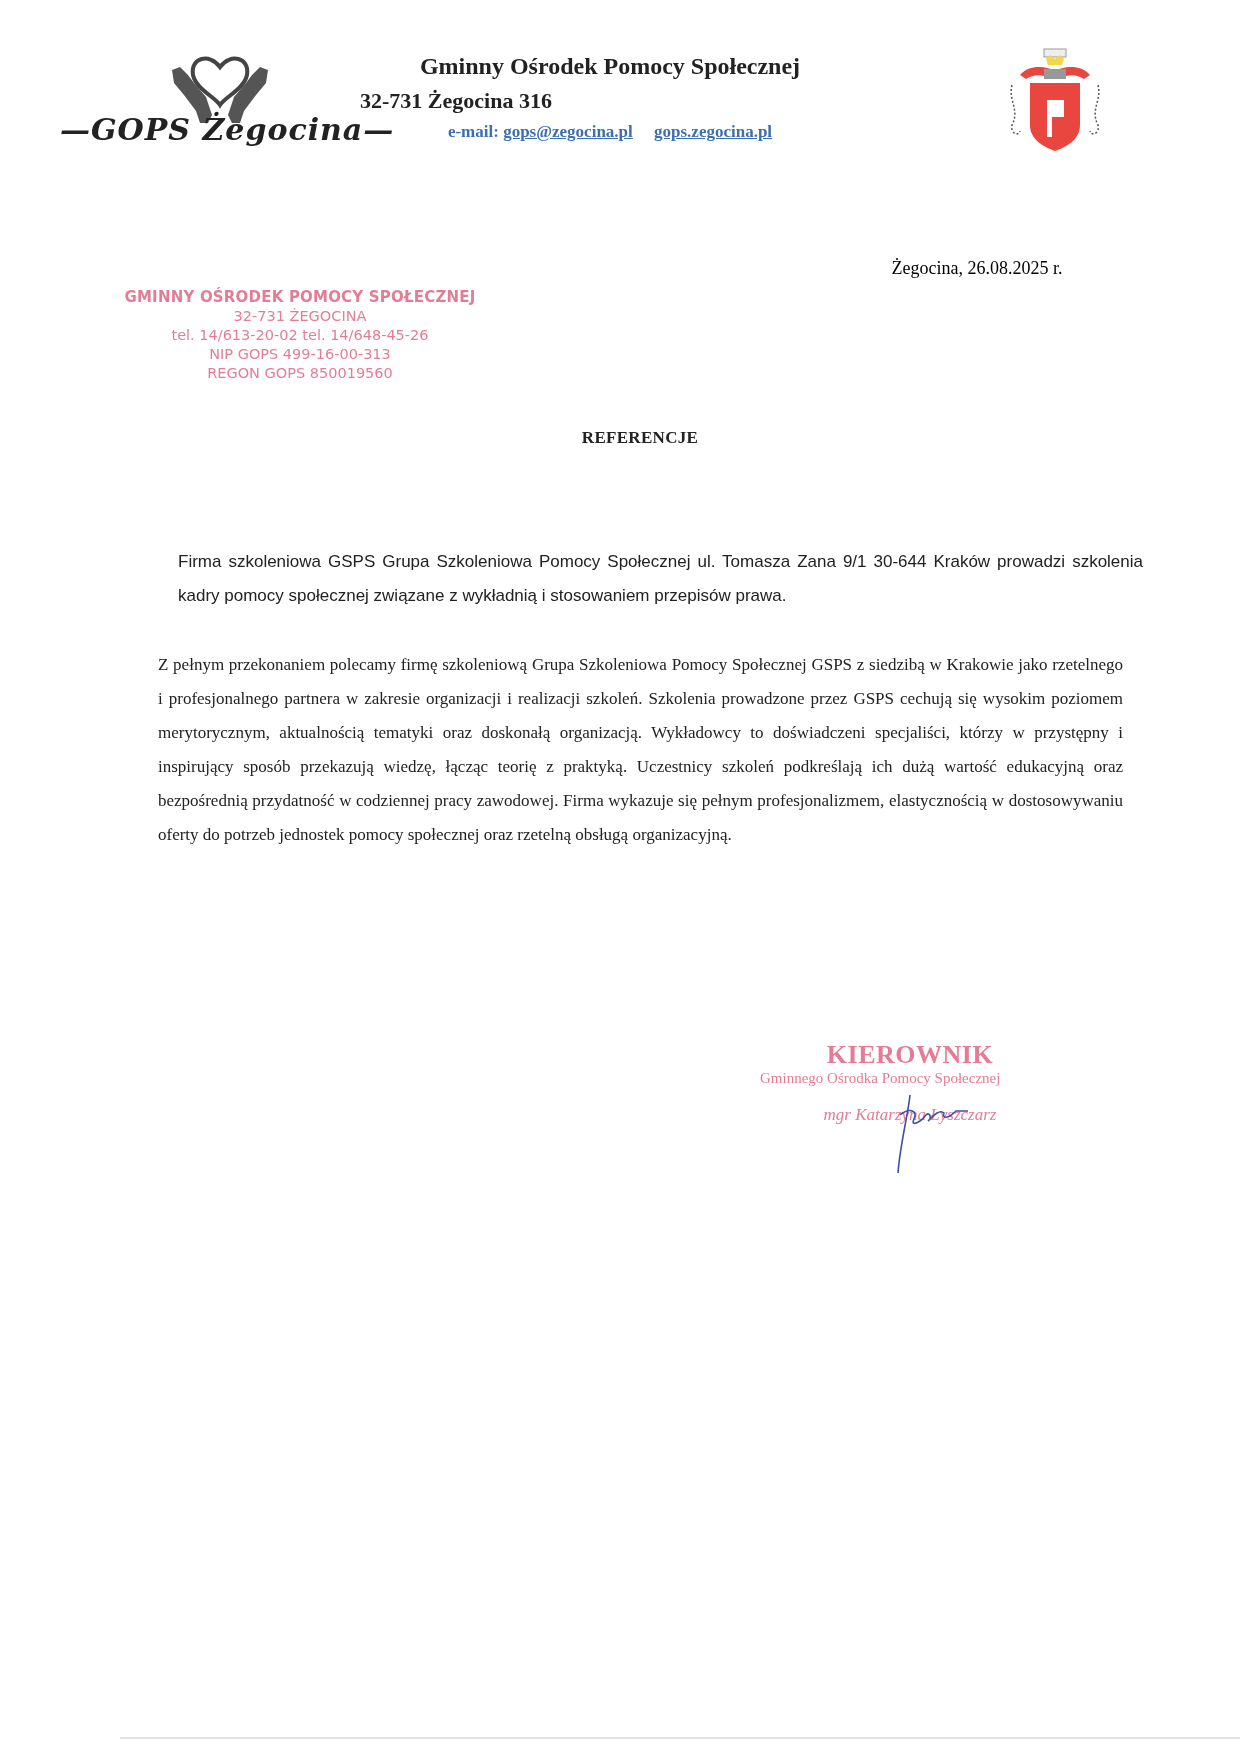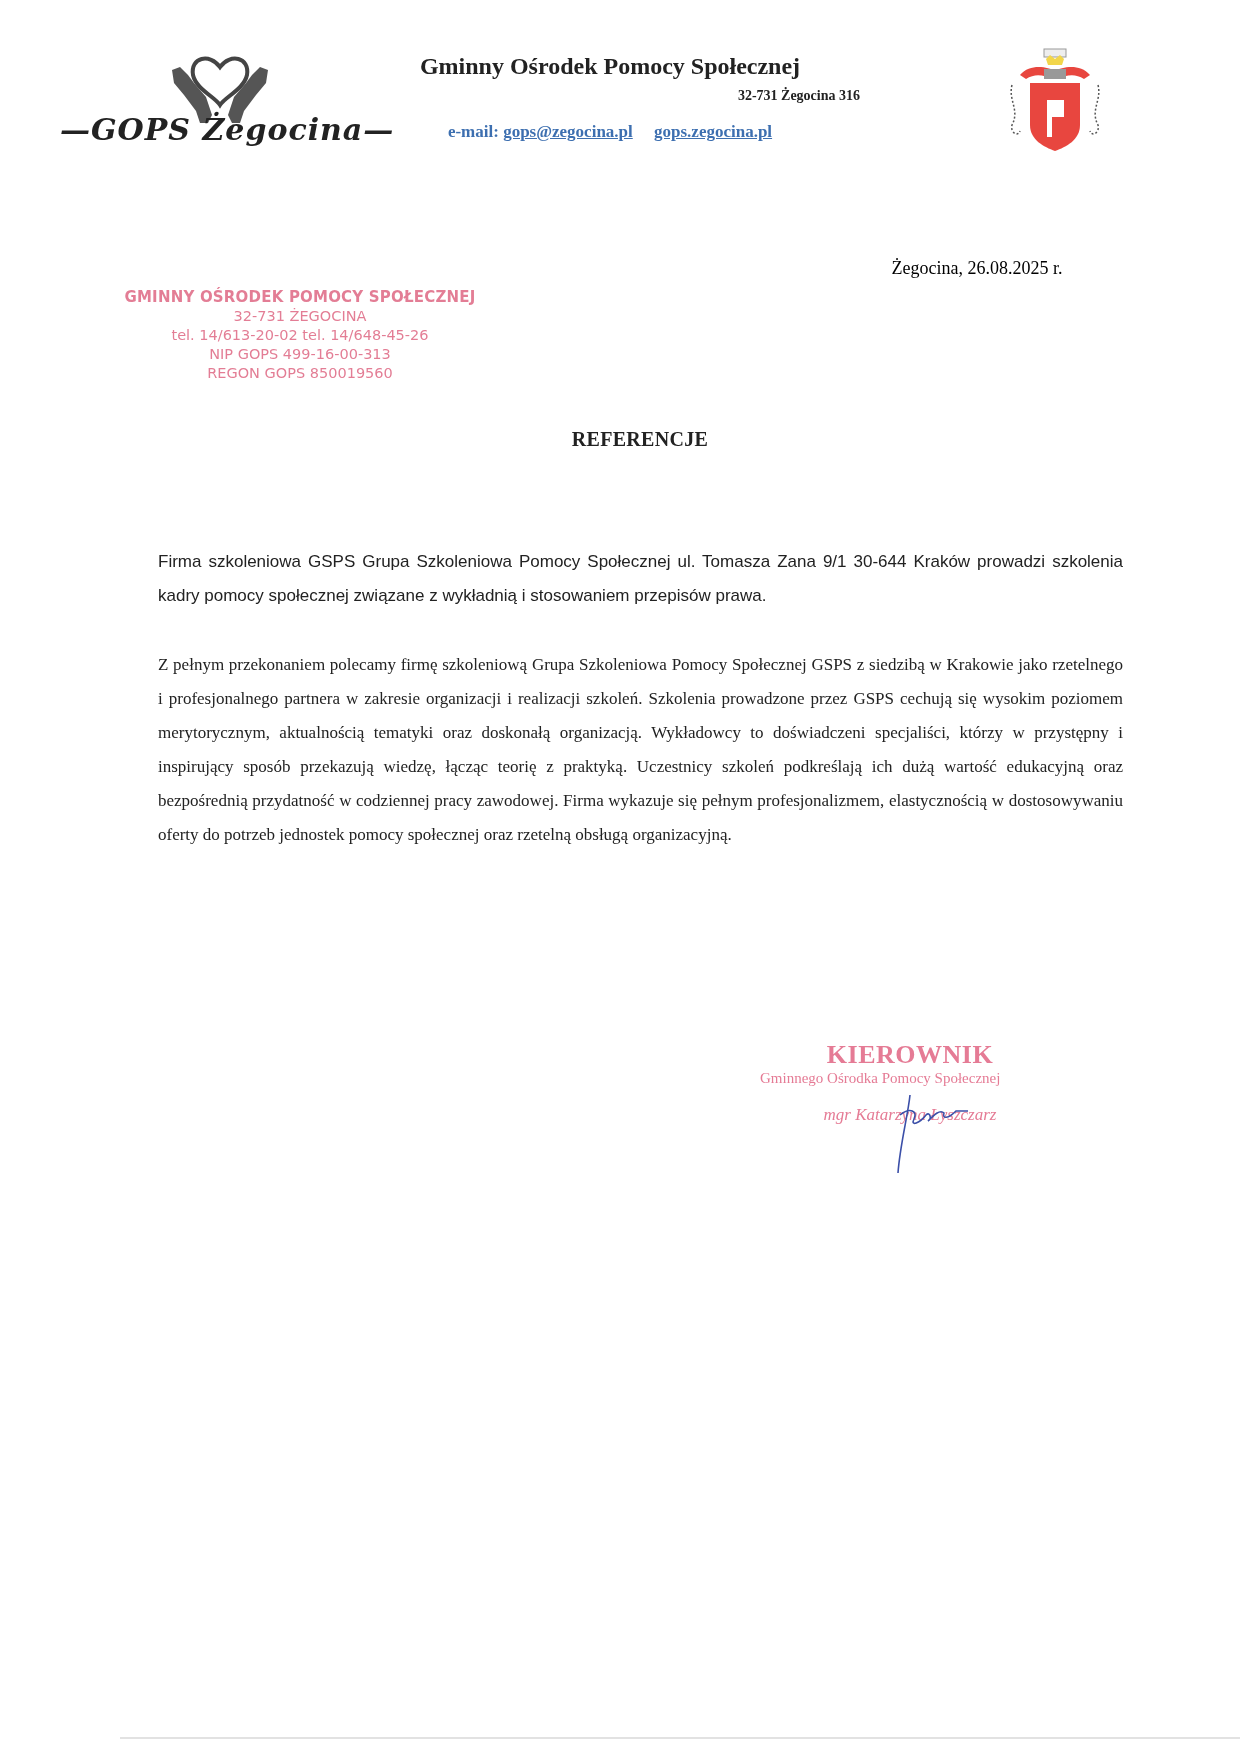--- a/index.html
+++ b/index.html
@@ -3,34 +3,34 @@
 <meta charset="utf-8">
 <style>
   html, body { margin: 0; padding: 0; background: #ffffff; }
   body { width: 1240px; height: 1753px; position: relative; overflow: hidden; font-family: "Liberation Serif", "DejaVu Serif", serif; color: #1e1e1e; }
   .abs { position: absolute; }
   
   #logo { left: 60px; top: 45px; width: 300px; height: 120px; }
   #logo-text { left: 60px; top: 112px; width: 300px; text-align: center; font-family: "DejaVu Serif", serif; font-style: italic; font-weight: bold; font-size: 30px; color: #222; letter-spacing: 1px; white-space: nowrap; }
   
   #org-name { left: 360px; top: 53px; width: 500px; text-align: center; font-weight: bold; font-size: 24px; color: #222; }
-  #org-addr { left: 360px; top: 88px; width: 500px; text-align: right; font-weight: bold; font-size: 14px; color: #222; }
+  #org-addr { left: 360px; top: 88px; width: 500px; text-align: left; font-weight: bold; font-size: 22px; color: #222; }
   #org-contact { left: 360px; top: 122px; width: 500px; text-align: center; font-size: 17px; color: #3d6fb0; font-weight: bold; }
   #org-contact a { color: #3d6fb0; text-decoration: underline; }
   #coat { left: 1000px; top: 45px; width: 110px; height: 115px; }
   
   #date { left: 864px; top: 258px; width: 226px; text-align: center; font-size: 18px; color: #000000; }
   
   #stamp { left: 110px; top: 288px; width: 380px; text-align: center; font-family: "DejaVu Sans", sans-serif; color: #e0708a; font-size: 14.5px; line-height: 19px; opacity: 0.9; }
   #stamp .st-title { font-weight: bold; font-size: 15px; letter-spacing: 0.2px; }
   
-  #doc-title { left: 500px; top: 428px; width: 280px; text-align: center; font-weight: bold; font-size: 20px; color: #222; letter-spacing: 0.3px; }
+  #doc-title { left: 500px; top: 428px; width: 280px; text-align: center; font-weight: bold; font-size: 17px; color: #222; letter-spacing: 0.3px; }
   
   .para { left: 158px; width: 965px; font-family: "Liberation Sans", sans-serif; font-stretch: condensed; font-size: 17px; line-height: 34px; text-align: justify; color: #222; transform-origin: left top; }
-  #p1 { top: 545px; }
+  #p1 { top: 545px; margin-left: 20px; }
   #p2 { top: 648px; font-family: Liberation Serif, serif; }
   
   #sig-title { left: 780px; top: 1040px; width: 260px; text-align: center; font-weight: bold; font-size: 26px; color: #e57b95; letter-spacing: 0.5px; }
   #sig-org { left: 760px; top: 1070px; width: 300px; text-align: left; font-size: 15px; color: #e57b95; }
   #sig-name { left: 780px; top: 1105px; width: 260px; text-align: center; font-style: italic; font-size: 17px; color: #e57b95; }
   #sig-mark { left: 870px; top: 1085px; width: 110px; height: 90px; }
   #bottom-line { left: 0; top: 1736px; width: 1240px; height: 4px; }
 </style>
 </head>
 <body>

